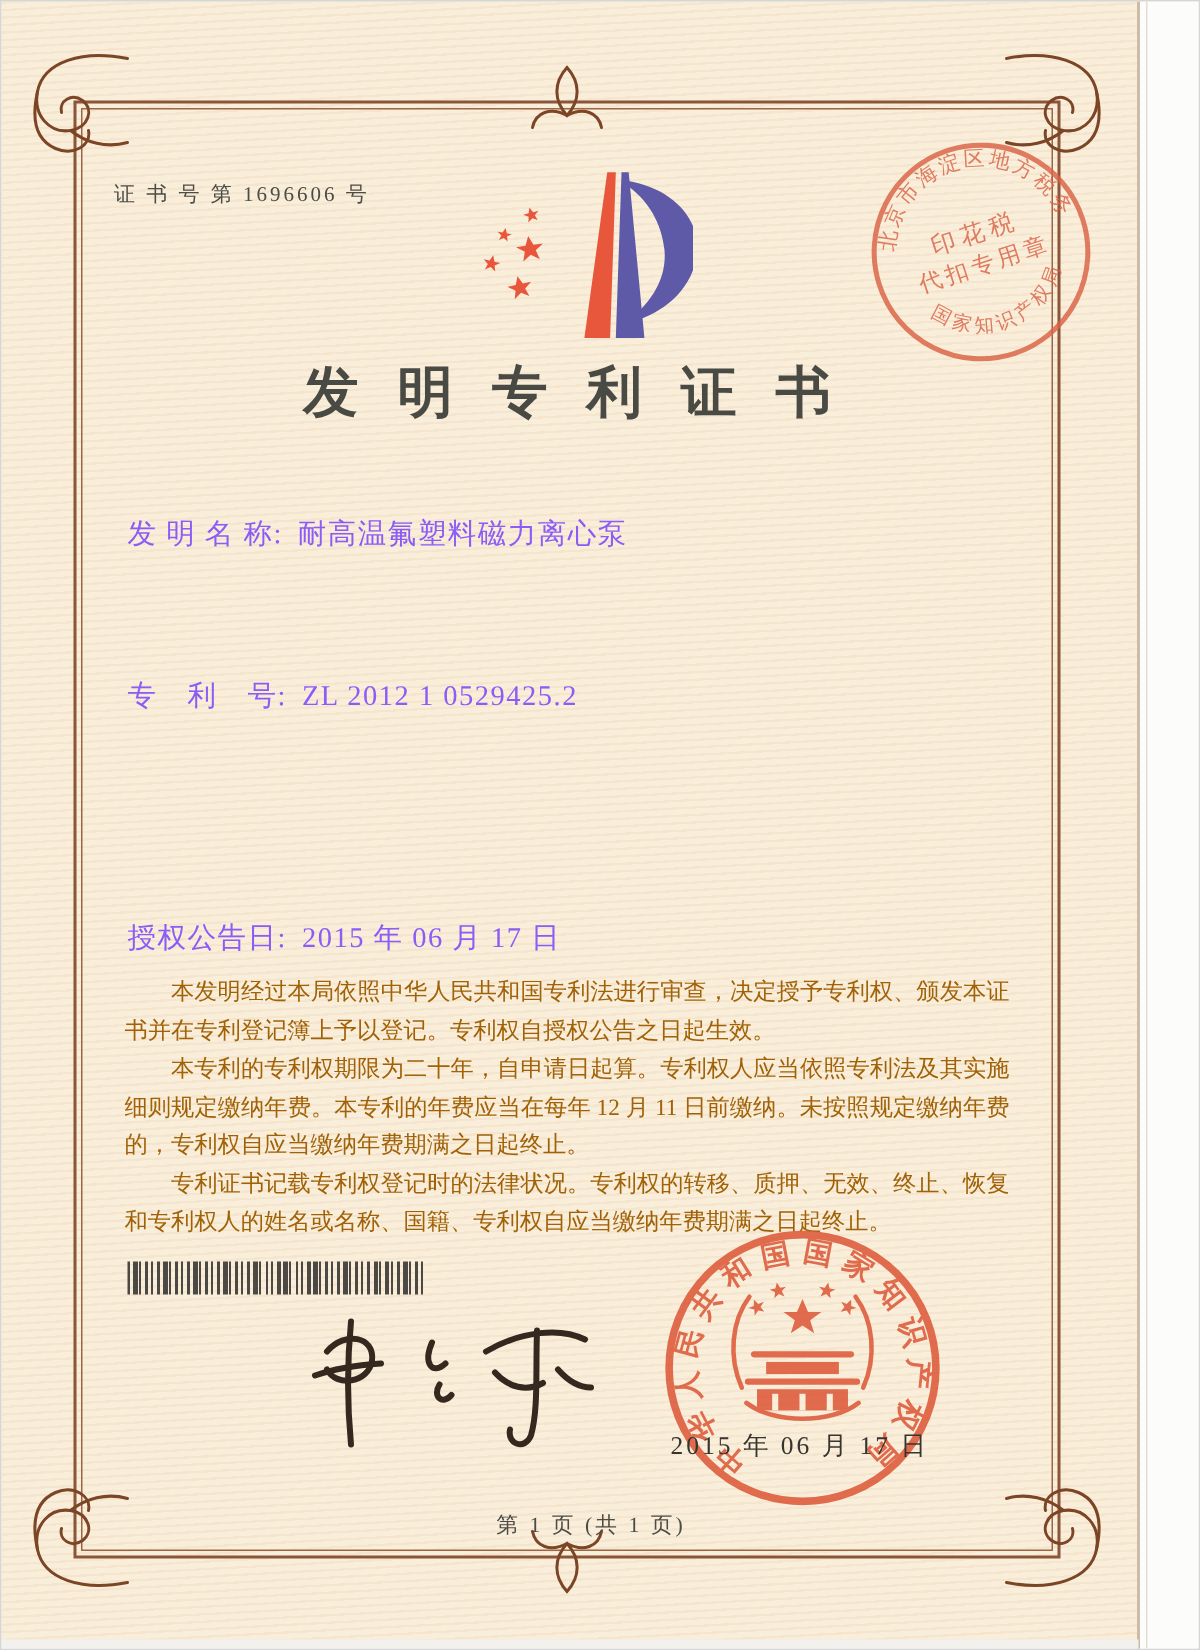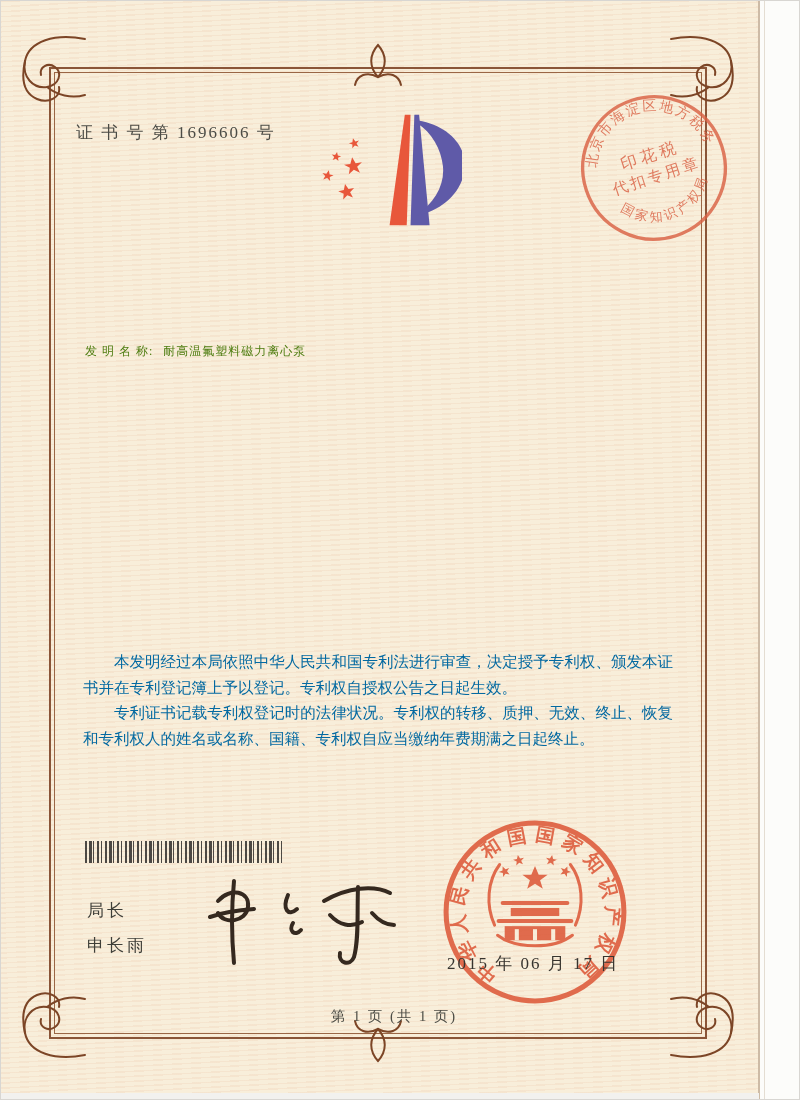--- a/index.html
+++ b/index.html
@@ -33,42 +33,42 @@
   .corner.tl { left:16px;  top:30px; }
   .corner.tr { left:666px; top:30px; transform:scaleX(-1); }
   .corner.bl { left:16px;  top:990px; transform:scaleY(-1); }
   .corner.br { left:666px; top:990px; transform:scale(-1,-1); }
   .mid-orn { position:absolute; width:54px; height:52px; left:350px; }
   .mid-orn.top { top:40px; }
   .mid-orn.bottom { top:1012px; transform:scaleY(-1); }
 
   .cert-no {
     position:absolute; left:75px; top:120px;
-    font-size:17px; letter-spacing:2px; color:#4c4c46;
+    font-size:14px; letter-spacing:2px; color:#4c4c46;
   }
   .logo { position:absolute; left:299px; top:106px; width:162px; height:130px; }
   .tax-stamp {
     position:absolute; left:576px; top:90px; width:154px; height:154px;
     transform:rotate(-18deg); opacity:.82;
   }
   .title {
     position:absolute; left:48px; top:236px; width:658px;
     text-align:center; font-size:37px; font-weight:bold; color:#4a4a45;
     letter-spacing:26px; text-indent:26px;
   }
   .field {
-    position:absolute; left:84px; font-size:12px; color:#4d7c0f;
+    position:absolute; left:84px; font-size:19px; color:#8b5cf6;
     white-space:pre; letter-spacing:1px;
   }
   .f0 { top:342px; } .f1 { top:397px; } .f2 { top:450px; }
   .f3 { top:504px; } .f4 { top:557px; } .f5 { top:611px; }
   .field .val { margin-left:10px; }
   .body-text {
     position:absolute; left:82px; top:648px; width:590px;
-    font-size:15.5px; line-height:25.5px; color:#0369a1; text-align:justify;
+    font-size:15.5px; line-height:25.5px; color:#a16207; text-align:justify;
   }
   .body-text p { text-indent:2em; margin:0; }
   .barcode {
     position:absolute; left:84px; top:840px; width:198px; height:22px;
     background:repeating-linear-gradient(90deg,
       #2e2c2a 0 2px, transparent 2px 4px, #2e2c2a 4px 7px,
       transparent 7px 8px, #2e2c2a 8px 9px, transparent 9px 12px,
       #2e2c2a 12px 14px, transparent 14px 16px, #2e2c2a 16px 17px,
       transparent 17px 20px);
     opacity:.85;
@@ -162,34 +162,34 @@
       <text font-size="14.5" fill="#da6245" letter-spacing="2" font-family="'Liberation Serif',serif">
         <textPath href="#taxTop" startOffset="10%">北京市海淀区地方税务局</textPath>
       </text>
       <text x="80" y="72" text-anchor="middle" font-size="17" fill="#da6245" letter-spacing="4">印花税</text>
       <text x="80" y="94" text-anchor="middle" font-size="16" fill="#da6245" letter-spacing="3">代扣专用章</text>
       <text font-size="13.5" fill="#da6245" letter-spacing="3" font-family="'Liberation Serif',serif">
         <textPath href="#taxBottom" startOffset="14%">国家知识产权局</textPath>
       </text>
     </svg>
 
+    <div class="title">发明专利证书</div>
 
     <div class="field f0"><span>发 明 名 称:</span><span class="val">耐高温氟塑料磁力离心泵</span></div>
+    <div class="field f2"><span>专　利　号:</span><span class="val">ZL 2012 1 0529425.2</span></div>
+    <div class="field f5"><span>授权公告日:</span><span class="val">2015 年 06 月 17 日</span></div>
 
     <div class="body-text">
       <p>本发明经过本局依照中华人民共和国专利法进行审查，决定授予专利权、颁发本证书并在专利登记簿上予以登记。专利权自授权公告之日起生效。</p>
+      <p>本专利的专利权期限为二十年，自申请日起算。专利权人应当依照专利法及其实施细则规定缴纳年费。本专利的年费应当在每年 12 月 11 日前缴纳。未按照规定缴纳年费的，专利权自应当缴纳年费期满之日起终止。</p>
       <p>专利证书记载专利权登记时的法律状况。专利权的转移、质押、无效、终止、恢复和专利权人的姓名或名称、国籍、专利权自应当缴纳年费期满之日起终止。</p>
     </div>
 
     <div class="barcode"></div>
 
-    <div class="signer">
-      <div>局长</div>
-      <div>申长雨</div>
-    </div>
 
     <svg class="signature" viewBox="0 0 210 108">
       <g fill="none" stroke="#35291f" stroke-width="4" stroke-linecap="round">
         <path d="M 38,14 C 35,45 36,75 38,96"></path>
         <path d="M 22,34 C 34,20 54,24 52,40 C 50,55 28,58 22,46"></path>
         <path d="M 14,50 C 28,45 44,43 58,42"></path>
         <path d="M 92,28 C 86,42 92,50 101,42"></path>
         <path d="M 97,56 C 92,64 99,70 105,63"></path>
         <path d="M 128,34 C 152,20 178,18 194,26"></path>
         <path d="M 162,20 C 161,48 163,72 158,90 C 154,100 142,96 144,86"></path>

